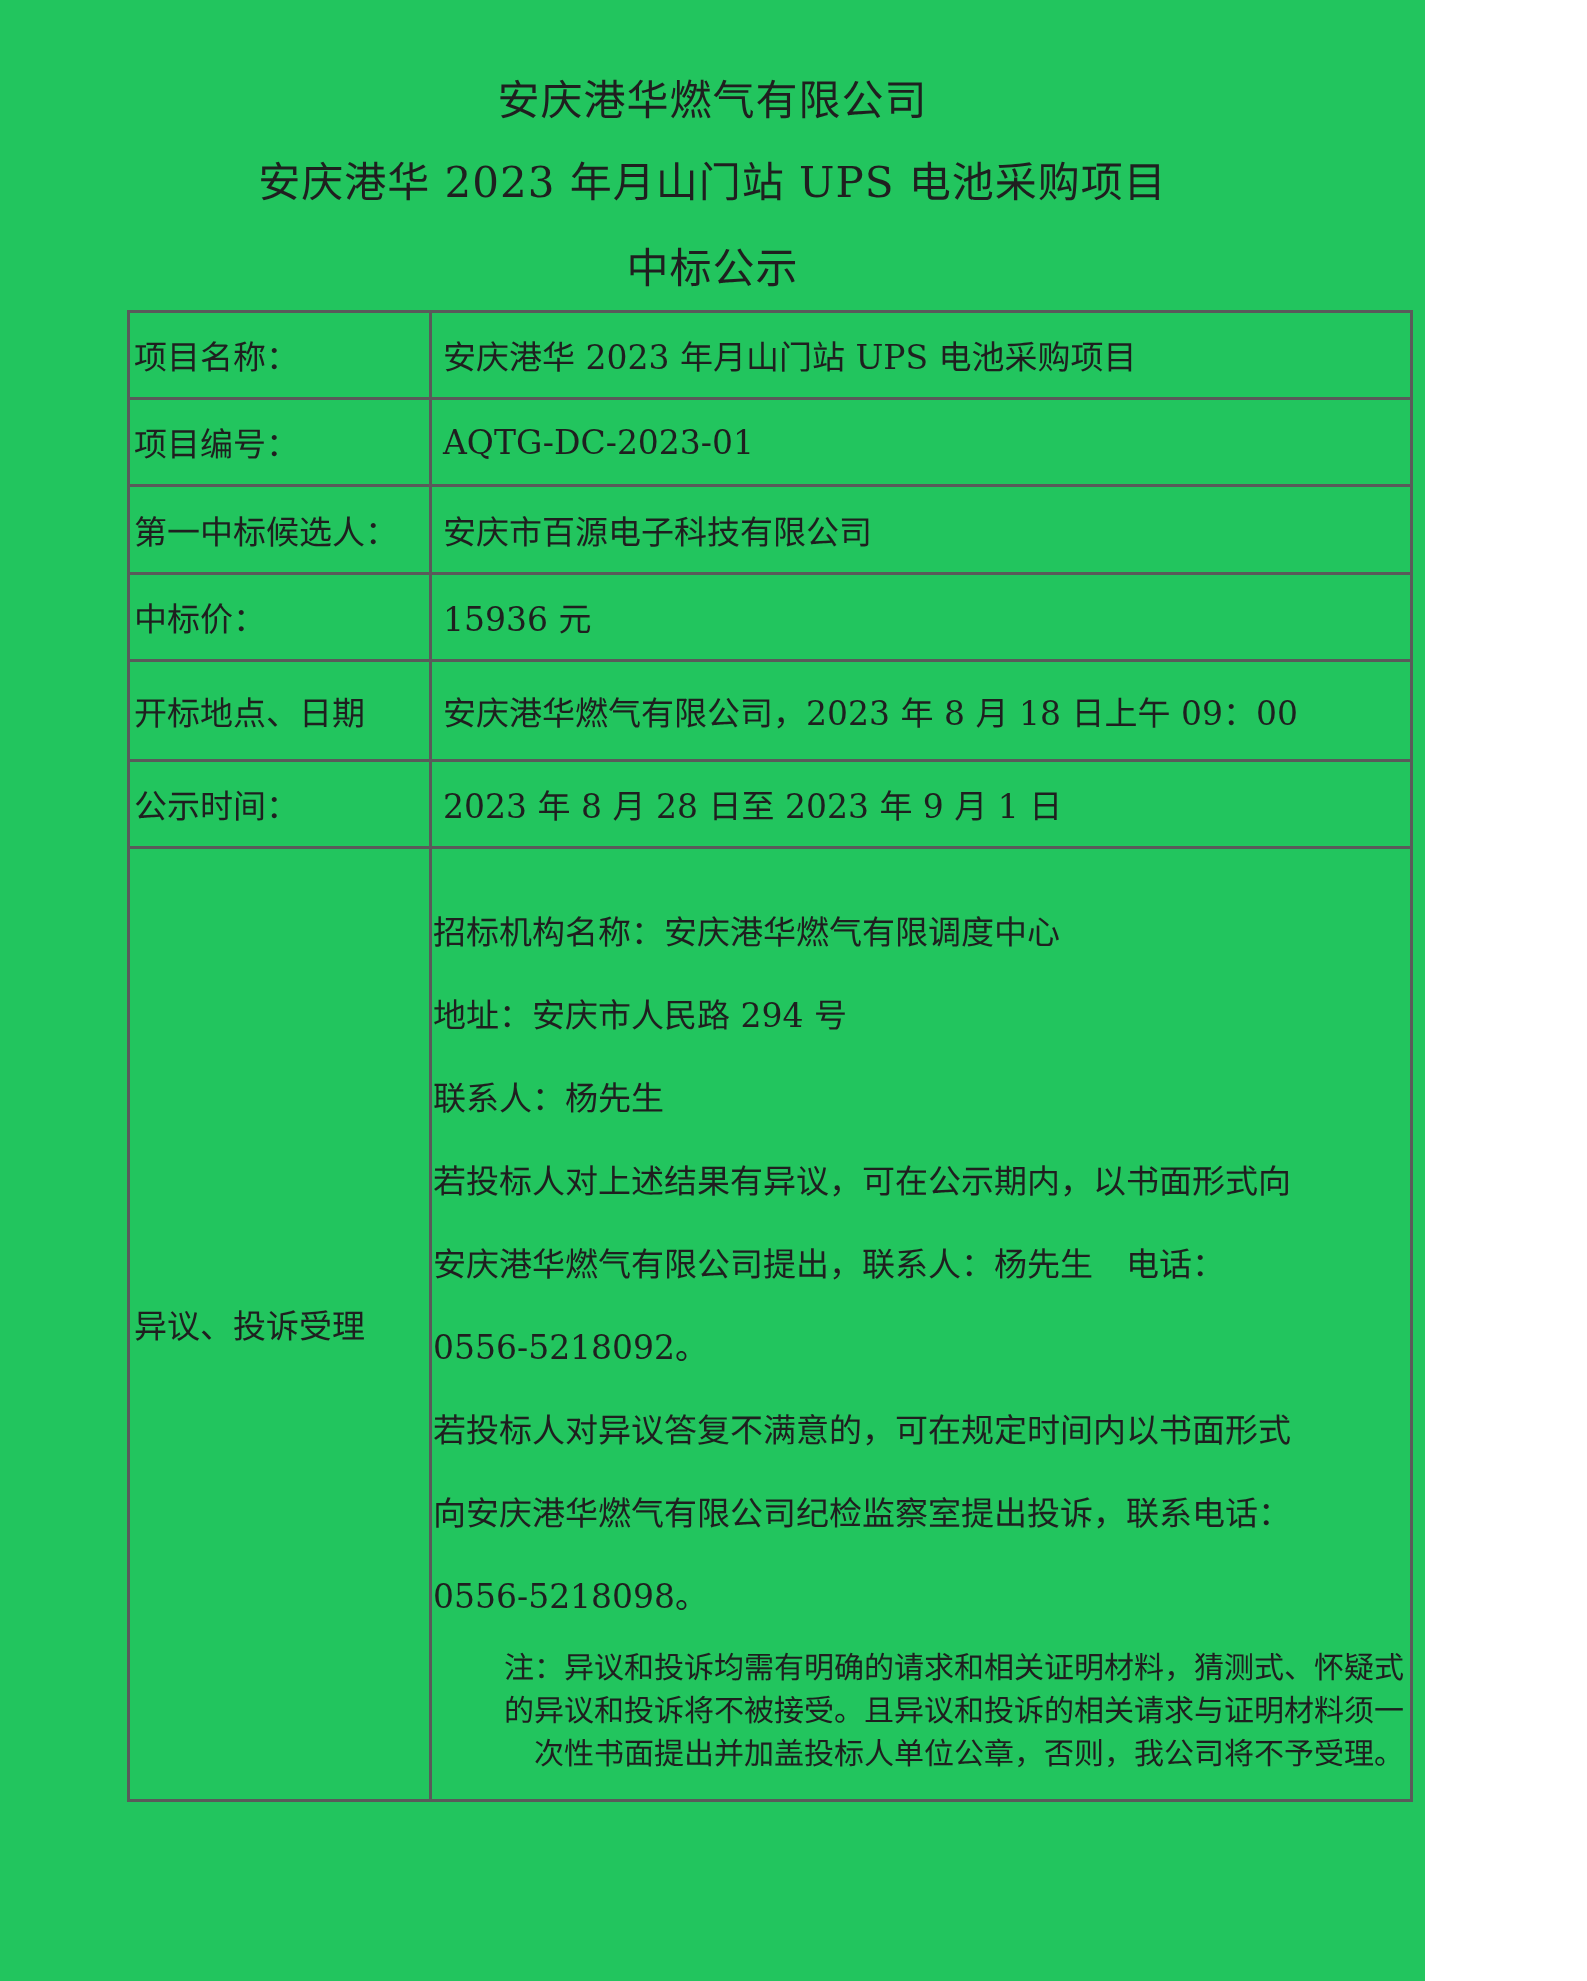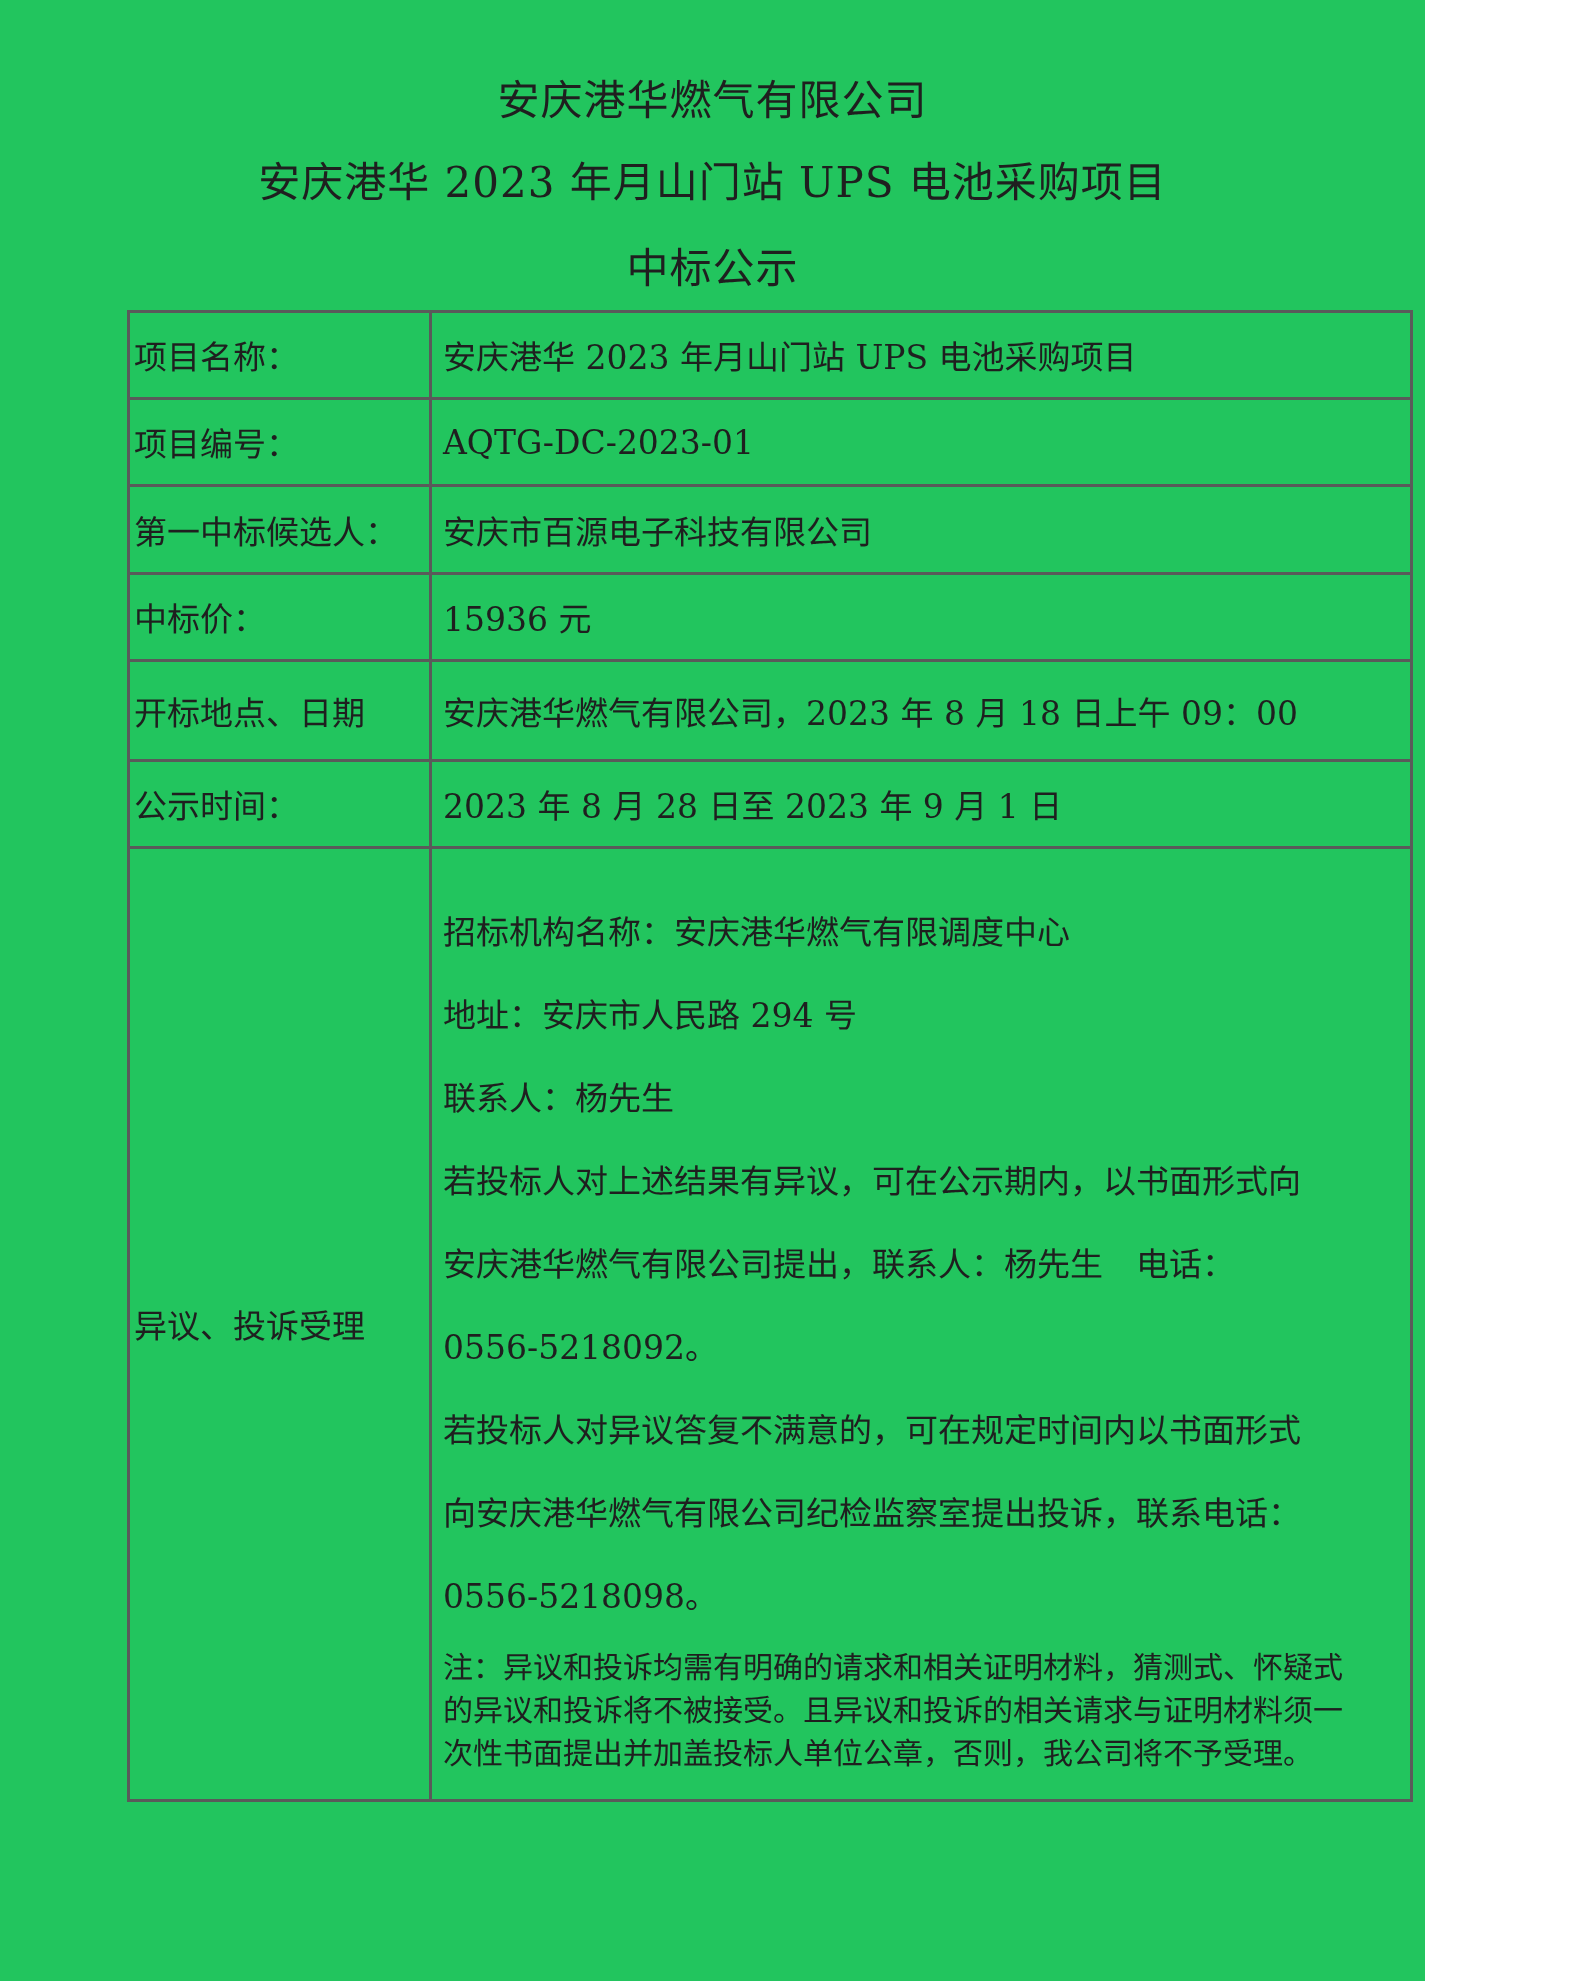--- a/index.html
+++ b/index.html
@@ -43,32 +43,33 @@
       overflow: hidden;
     }
     td.lbl { padding: 0 2px 0 4px; }
     td.val { padding: 0 6px 0 11px; }
     tr.r-normal   { height: 87px; }
     tr.r-cand     { height: 88px; }
     tr.r-opening  { height: 100px; margin-left: 36px; }
     tr.r-objection{ height: 953px; }
     td.obj-val {
       vertical-align: top;
-      padding: 42px 6px 0 11px;
+      padding: 42px 6px 0 1px;
     }
     .para {
       line-height: 83px;
       white-space: pre-line;
     }
     .note {
       font-family: "DejaVu Sans", "Liberation Sans", sans-serif;
       font-size: 30px;
       line-height: 43px;
       margin-top: 8px;
       white-space: pre-line;
+      text-align: right;
     }
   </style>
 </head>
 <body>
 
 <div class="page">
 
   <div class="title" id="title-company">安庆港华燃气有限公司</div>
   <div class="title" id="title-project">安庆港华 2023 年月山门站 UPS 电池采购项目</div>
   <div class="title" id="title-notice">中标公示</div>

